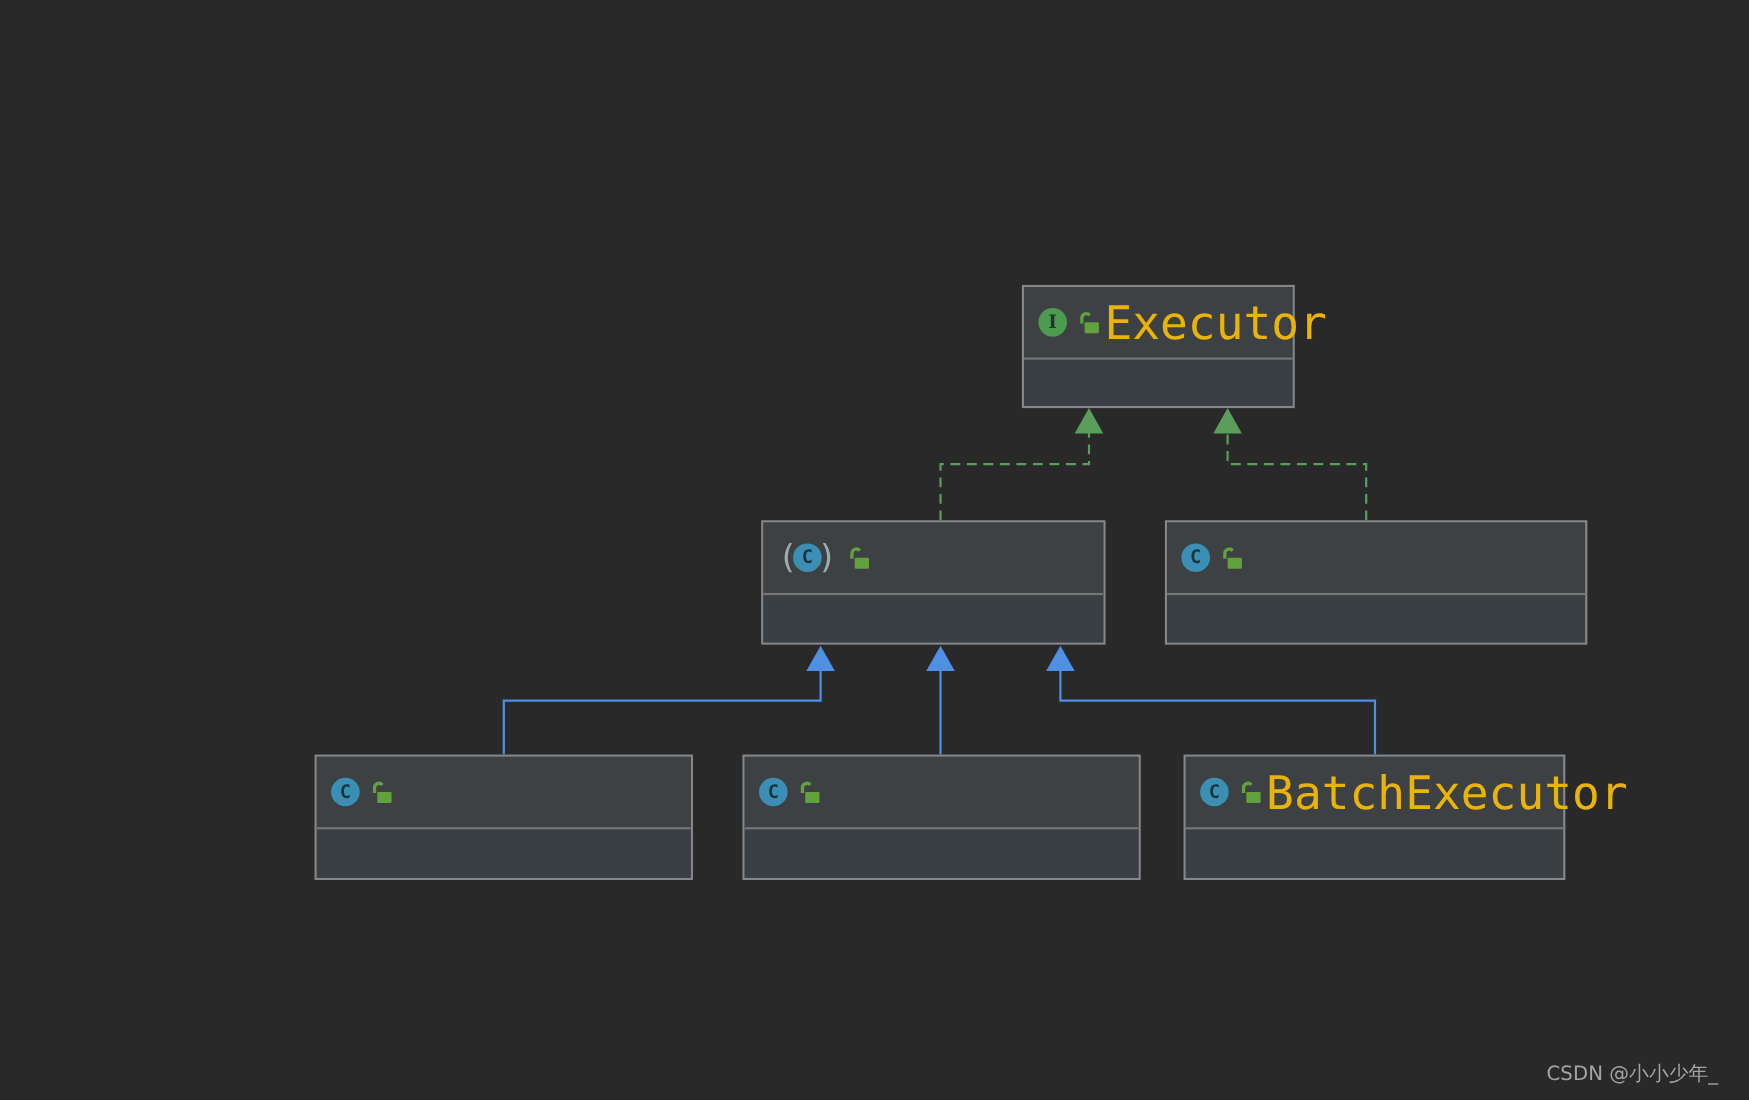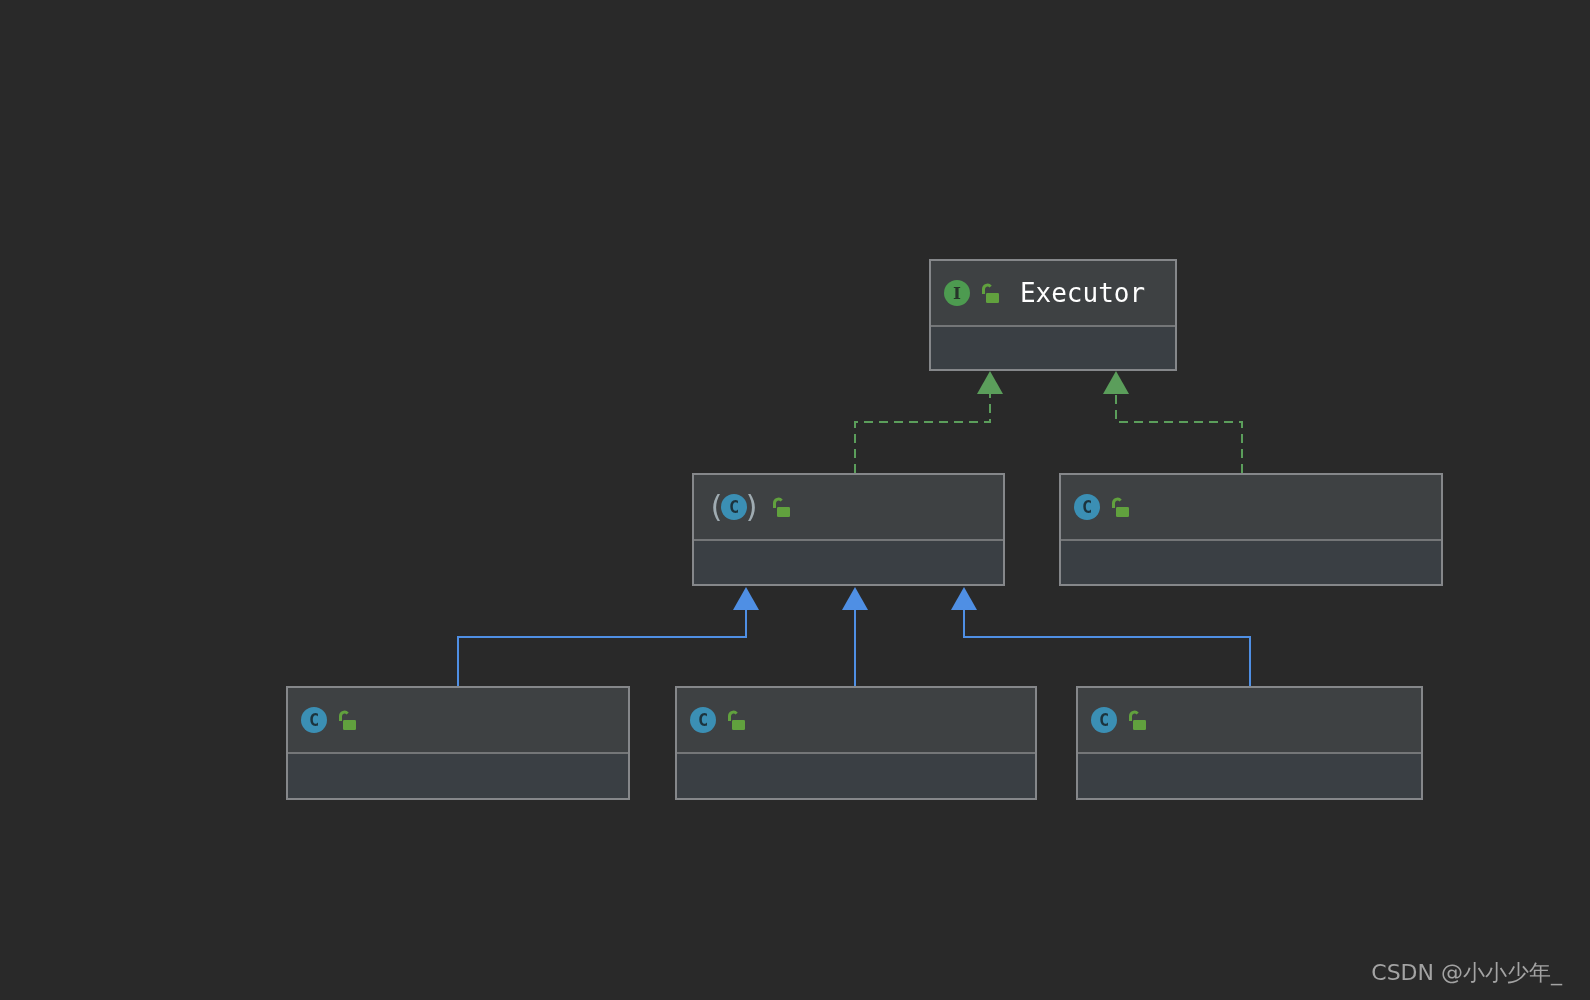--- a/index.html
+++ b/index.html
@@ -6,35 +6,35 @@
   body{width:1590px;height:1000px;overflow:hidden;background:#292929;
        font-family:"DejaVu Sans Mono", monospace;}
   .stage{position:relative;width:1590px;height:1000px;background:#292929;}
   .edges{position:absolute;left:0;top:0;width:1590px;height:1000px;}
 
   .node{position:absolute;box-sizing:border-box;border:2px solid #85878a;
         display:flex;flex-direction:column;background:#3e4143;}
   .node-header{height:64px;display:flex;align-items:center;padding:0 10px 0 13px;
         background:#3e4143;}
   .node-body{flex:1;border-top:2px solid #747678;background:#3a3f44;}
-  .label{flex:1;text-align:center;font-size:26px;color:#ffffff;
+  .label{flex:1;text-align:center;font-size:42px;color:#eab308;
         white-space:nowrap;letter-spacing:0px;margin:0 4px;}
 
   .badge{width:26px;height:26px;border-radius:50%;flex:0 0 auto;
         display:flex;align-items:center;justify-content:center;
         font-size:17px;line-height:1;}
   .badge.iface{background:#4d9b50;color:#26352a;font-family:"DejaVu Serif",serif;font-weight:bold;}
   .badge.cls{background:#3b8fb4;color:#1c333d;font-family:"DejaVu Sans Mono",monospace;font-weight:bold;}
   .abstract-wrap{display:flex;align-items:center;flex:0 0 auto;}
   .paren{font-size:30px;color:#9fabb1;line-height:1;font-family:"DejaVu Sans Mono",monospace;}
   .paren.l{margin-right:-4px;}
   .paren.r{margin-left:-4px;}
   .lock{margin-left:9px;flex:0 0 auto;}
 
-  .watermark{position:absolute;right:28px;bottom:12px;font-size:22px;color:#a3a3a3;
+  .watermark{position:absolute;right:28px;bottom:12px;font-size:18px;color:#a3a3a3;
         font-family:"DejaVu Sans", sans-serif;}
 </style>
 </head>
 <body>
 
 <div class="stage">
 
   <svg class="edges">
 
     <polyline points="855,473 855,422 990,422 990,393" fill="none" stroke-width="2" stroke-dasharray="9 6" stroke="#5b9e5b"></polyline>
@@ -113,18 +113,19 @@
     <div class="node-body"></div>
   </div>
 
   <div class="node" style="left:1076px;top:686px;width:347px;height:114px;">
     <div class="node-header">
       <span class="badge cls">C</span>
       <svg class="lock" width="21" height="22" viewBox="0 0 21 22">
         <path d="M4.5 12 V7.2 A4 4 0 0 1 11.6 4.6" fill="none" stroke-width="3" stroke="#61a13e"></path>
         <rect x="7" y="11" width="13" height="10" rx="1.2" fill="#61a13e"></rect>
       </svg>
+      <span class="label">BatchExecutor</span>
     </div>
     <div class="node-body"></div>
   </div>
 
   <div class="watermark">CSDN @小小少年_</div>
 </div>
 
 </body></html>

